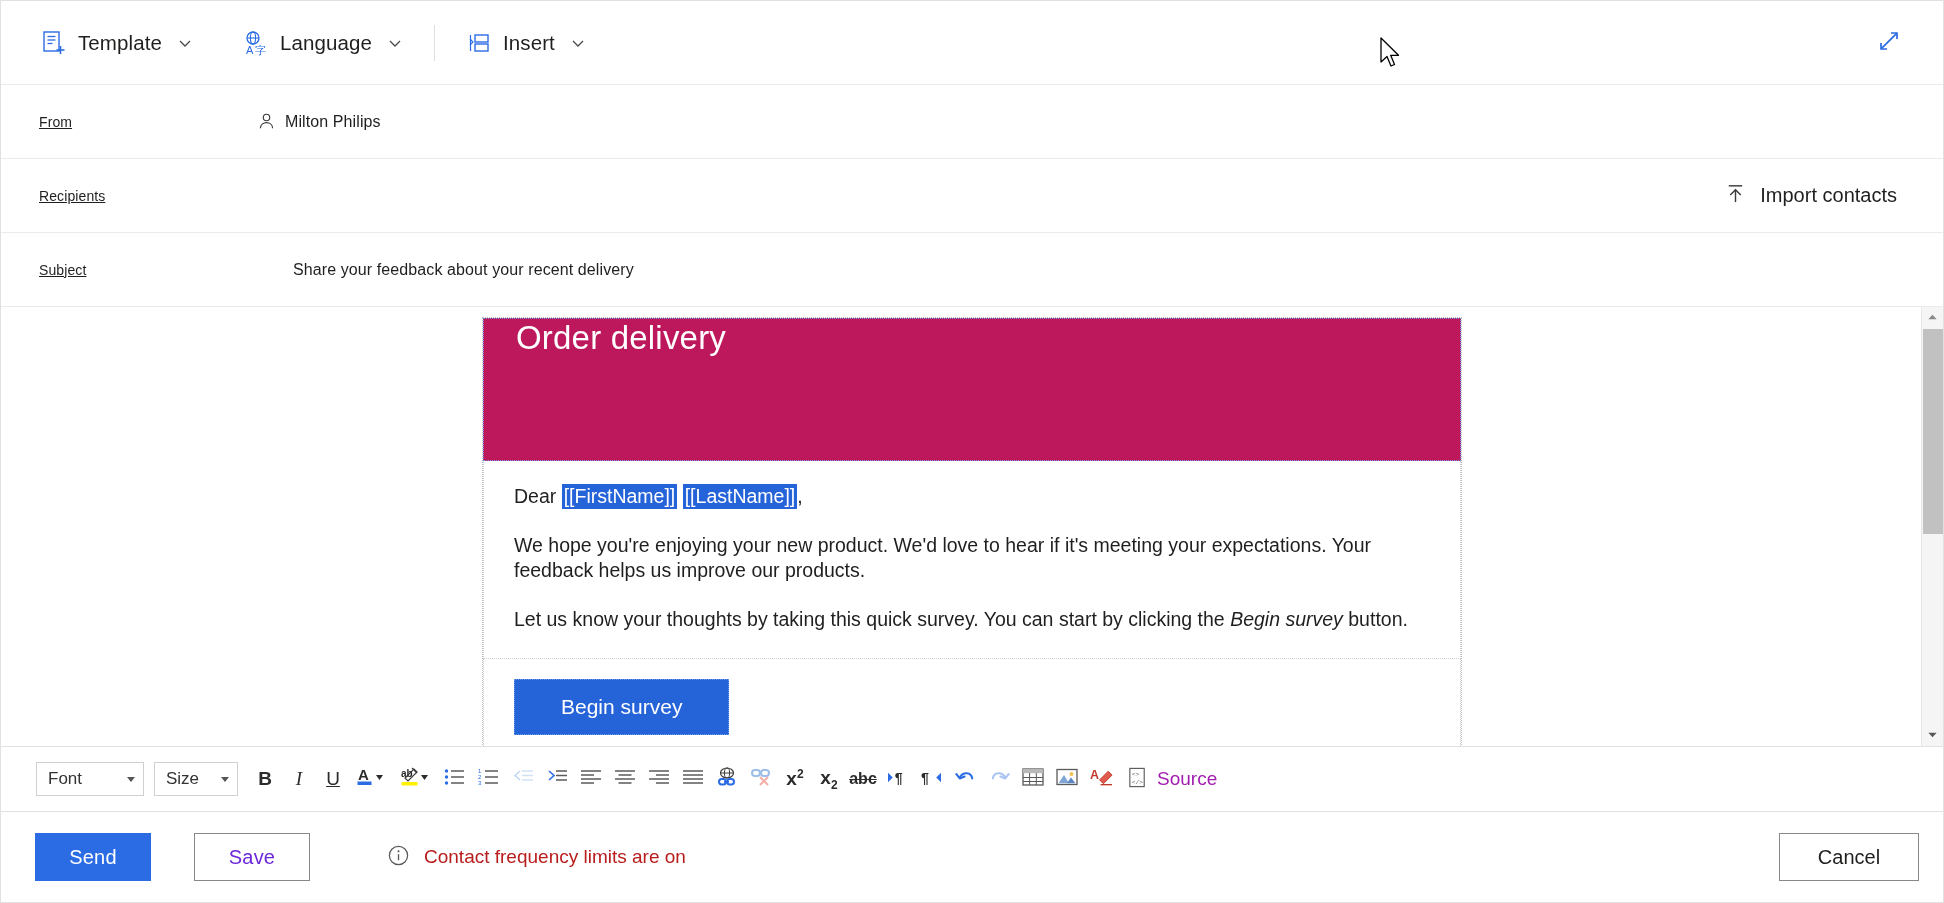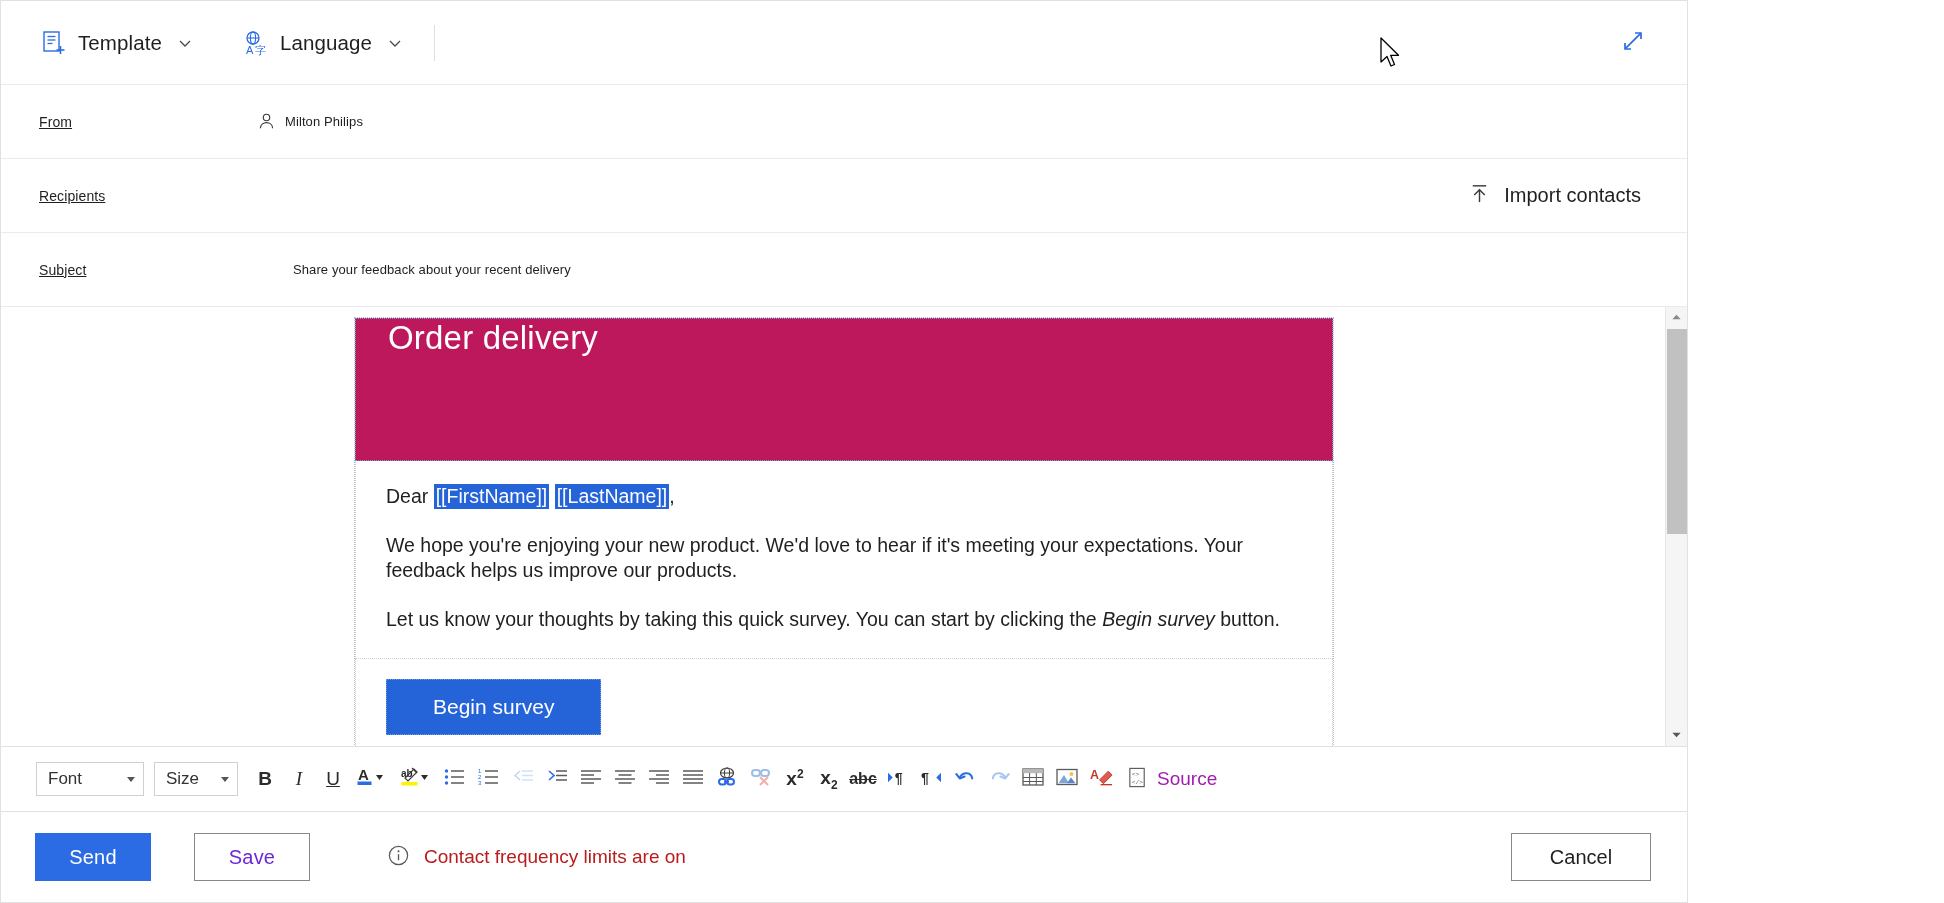--- a/index.html
+++ b/index.html
@@ -5,21 +5,21 @@
   * { box-sizing: border-box; margin: 0; padding: 0; }
   html, body {
     width: 1944px; height: 903px;
     background: #ffffff;
     font-family: "Liberation Sans", sans-serif;
     overflow: hidden;
   }
 
   .app-frame {
     position: relative;
-    width: 1688px; height: 903px;
+    width: 1944px; height: 903px;
     background: #ffffff;
     border: 1px solid #e1e1e1;
     display: flex; flex-direction: column;
   }
 
   
   .top-toolbar {
     height: 84px;
     flex: 0 0 84px;
     border-bottom: 1px solid #edebe9;
@@ -71,21 +71,21 @@
   }
   .field-label {
     font-size: 14px;
     color: #201f1e;
     width: 218px;
     flex: 0 0 218px;
     letter-spacing: .1px;
     text-decoration: underline;
   }
   .field-value {
-    font-size: 13px;
+    font-size: 16px;
     color: #201f1e;
     display: flex;
     align-items: center;
     gap: 9px;
     letter-spacing: .1px;
   }
   .person-icon { width: 19px; height: 19px; display: block; }
   .import-contacts {
     position: absolute;
     right: 36px;
@@ -270,21 +270,21 @@
   }
   .btn-primary { background: #2b6ce4; color: #ffffff; border-color: #2b6ce4; }
   .btn-secondary { background: #ffffff; color: #6d28d9; border-color: #8a8886; margin-left: 17px; }
   .freq-note {
     display: flex; align-items: center; gap: 14px;
     margin-left: 51px;
   }
   .freq-note .txt { font-size: 19px; color: #b91c1c; }
   .btn-cancel {
     position: absolute;
-    right: 36px;
+    right: 24px;
     height: 48px; min-width: 140px;
     background: #fff; color: #201f1e;
     border: 1px solid #8a8886;
     font-size: 20px;
     display: inline-flex; align-items:center; justify-content:center;
     cursor: pointer;
   }
 
   
   .mouse-cursor {
@@ -334,20 +334,36 @@
       <span class="tb-label">Language</span>
       <span class="chev">
         <svg viewBox="0 0 16 16" width="16" height="16">
           <polyline points="3,6 8,11 13,6" fill="none" stroke="#4a4a4a" stroke-width="1.3"></polyline>
         </svg>
       </span>
     </div>
 
     <div class="tb-sep"></div>
 
+    <div class="tb-item">
+      <span class="tb-icon">
+        <svg viewBox="0 0 26 26" width="26" height="26">
+          <rect x="9" y="5" width="13" height="7" fill="none" stroke="#2b6ce4" stroke-width="1.4"></rect>
+          <rect x="9" y="14" width="13" height="7" fill="none" stroke="#2b6ce4" stroke-width="1.4"></rect>
+          <line x1="4.5" y1="5" x2="4.5" y2="21" stroke="#2b6ce4" stroke-width="1.2"></line>
+          <polyline points="4,9 7,12 4,15" fill="none" stroke="#2b6ce4" stroke-width="1.1"></polyline>
+        </svg>
+      </span>
+      <span class="tb-label">Insert</span>
+      <span class="chev">
+        <svg viewBox="0 0 16 16" width="16" height="16">
+          <polyline points="3,6 8,11 13,6" fill="none" stroke="#4a4a4a" stroke-width="1.3"></polyline>
+        </svg>
+      </span>
+    </div>
 
     <div class="expand-btn">
       <span>
         <svg viewBox="0 0 24 24" width="24" height="24">
           <polyline points="14,4 20,4 20,10" fill="none" stroke="#2b6ce4" stroke-width="1.7"></polyline>
           <polyline points="10,20 4,20 4,14" fill="none" stroke="#2b6ce4" stroke-width="1.7"></polyline>
           <line x1="19.4" y1="4.6" x2="4.6" y2="19.4" stroke="#2b6ce4" stroke-width="1.7"></line>
         </svg>
       </span>
     </div>

